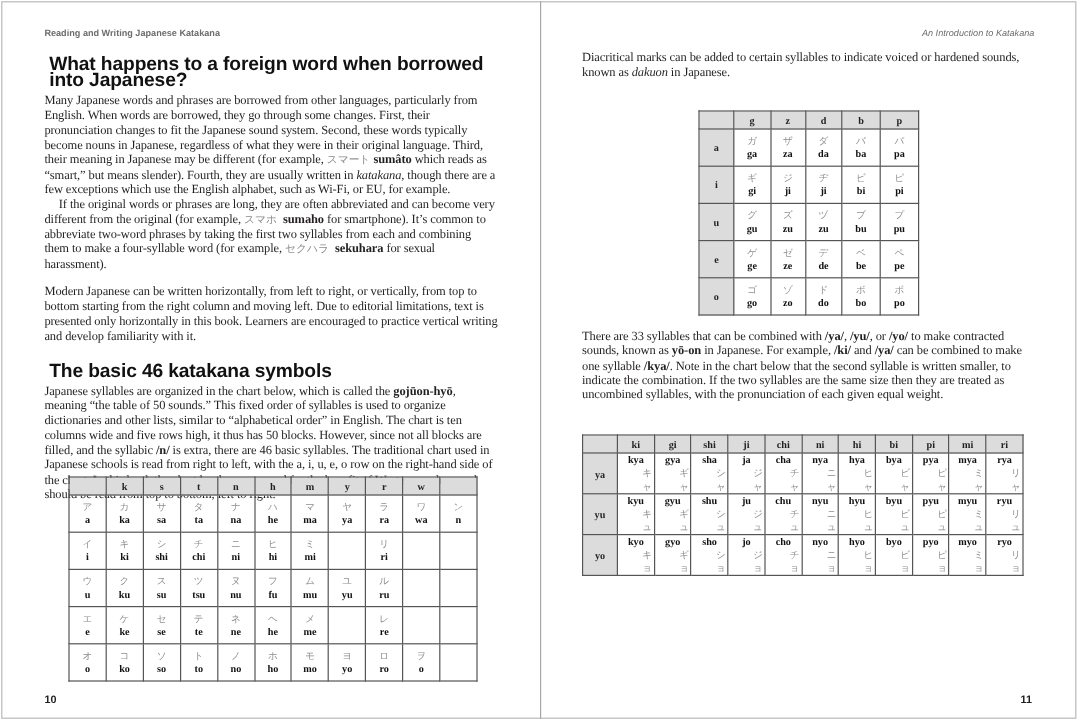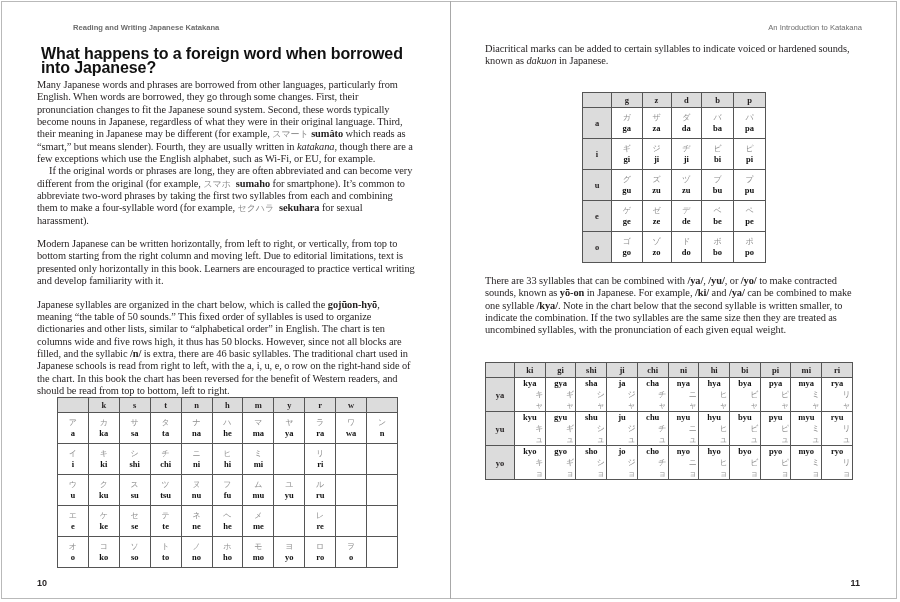--- a/index.html
+++ b/index.html
@@ -19,22 +19,22 @@
     background: #a8a8a8;
   }
   .page { position: absolute; top: 0; height: 602px; }
   .page.left { left: 0; width: 450px; }
   .page.right { left: 451px; width: 449px; }
 
   .running-head {
     position: absolute; font-family: "Liberation Sans", sans-serif;
     font-size: 7.6px; color: #6d6d6d;
   }
-  .left .running-head { left: 37px; top: 23px; font-weight: bold; margin-left: 36px; }
-  .right .running-head { right: 38px; top: 23px; }
+  .left .running-head { left: 37px; top: 23px; font-weight: bold; }
+  .right .running-head { right: 38px; top: 23px; font-style: italic; }
 
   .folio {
     position: absolute; top: 578px; font-family: "Liberation Sans", sans-serif;
     font-size: 9px; font-weight: bold; color: #231f20; text-align: center;
   }
   .left .folio { left: 37px; }
   .right .folio { right: 40px; }
 
   .content { position: absolute; }
   .left .content { left: 37px; top: 43px; width: 378px; }
@@ -98,20 +98,21 @@
 
   <div class="content">
     <h2>What happens to a foreign word when borrowed into Japanese?</h2>
     <p><span>Many Japanese words and phrases are borrowed from other languages, particularly from English. When words are borrowed, they go through some changes. First, their pronunciation changes to fit the Japanese sound system. Second, these words typically become nouns in Japa­nese, regardless of what they were in their original language. Third, their meaning in Japanese may be different (for example, </span><span class="kana-inline">スマート</span> <b>sumâto</b><span> which reads as “smart,” but means slender). Fourth, they are usually written in </span><i>katakana</i><span>, though there are a few exceptions which use the English alphabet, such as Wi-Fi, or EU, for example.</span></p>
     <p class="indent"><span>If the original words or phrases are long, they are often abbreviated and can become very different from the original (for example, </span><span class="kana-inline">スマホ</span>&nbsp; <b>sumaho</b><span> for smartphone). It’s common to abbreviate two-word phrases by taking the first two syllables from each and combining them to make a four-syllable word (for example, </span><span class="kana-inline">セクハラ</span>&nbsp; <b>sekuhara</b><span> for sexual harassment).</span></p>
 
     <div class="section-gap"></div>
     <p>Modern Japanese can be written horizontally, from left to right, or vertically, from top to bottom starting from the right column and moving left. Due to editorial limitations, text is presented only horizontally in this book. Learners are encouraged to practice vertical writing and develop familiarity with it.</p>
 
     <div class="section-gap"></div>
+    <h2>The basic 46 katakana symbols</h2>
     <p><span>Japanese syllables are organized in the chart below, which is called the </span><b>gojūon-hyō</b><span>, meaning “the table of 50 sounds.” This fixed order of syllables is used to organize dictionaries and other lists, similar to “alphabetical order” in English. The chart is ten columns wide and five rows high, it thus has 50 blocks. However, since not all blocks are filled, and the syllabic </span><b>/n/</b><span> is extra, there are 46 basic syllables. The traditional chart used in Japanese schools is read from right to left, with the a, i, u, e, o row on the right-hand side of the chart. In this book the chart has been reversed for the benefit of Western readers, and should be read from top to bottom, left to right.</span></p>
 
     <table class="grid" id="basic-table">
       <thead>
           <tr id="basic-head">
             <th class="col-h"></th>
             <th class="col-h">k</th>
             <th class="col-h">s</th>
             <th class="col-h">t</th>
             <th class="col-h">n</th>

